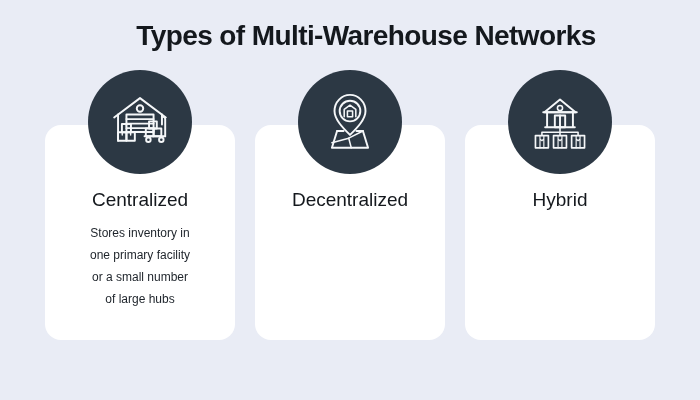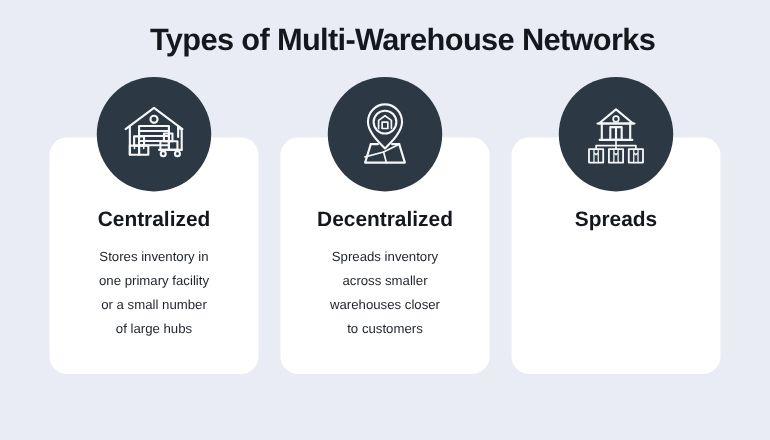--- a/index.html
+++ b/index.html
@@ -55,21 +55,21 @@
   .card{
     width:100%;height:215px;
     background:var(--card-background);
     border-radius:16px;
     padding:64px 12px 0;
     text-align:center;
   }
   .card-title{
     margin:0 0 11px;
     font-size:19px;
-    font-weight:700;
+    font-weight:400;
     color:var(--text-dark);
   }
   .card-desc{
     margin:0;
     font-size:12px;
     line-height:22px;
     color:var(--body-text);
     white-space:pre-line;
   }
   .footer{
@@ -149,24 +149,20 @@
           <path d="M39 40 V28.5 L48 22 L57 28.5 V40" stroke-width="2.4"></path>
           <rect x="44" y="31" width="8" height="9" stroke-width="2.4"></rect>
           <path d="M28 62 H38 M58 62 H68"></path>
           <path d="M28 62 L20 88 H76 L68 62"></path>
           <path d="M68 62 L46 73 L20 80" stroke-width="2.4"></path>
           <path d="M46 73 L50 88" stroke-width="2.4"></path>
         </svg>
       </div>
       <div class="card">
         <h2 class="card-title">Decentralized</h2>
-        <p class="card-desc">Spreads inventory
-across smaller
-warehouses closer
-to customers</p>
       </div>
     </div>
 
     <div class="col">
       <div class="icon-circle">
         <svg viewBox="0 0 96 96" width="62" height="62" fill="none" stroke="#f5f7f9" stroke-width="3" stroke-linecap="round" stroke-linejoin="round">
           <path d="M24 33 L48 13 L72 33 Z"></path>
           <circle cx="48" cy="26.5" r="4" stroke-width="2.4"></circle>
           <path d="M22 33 H74"></path>
           <path d="M28 33 V56 M68 33 V56 M25 56 H71"></path>
@@ -175,20 +171,20 @@
           <path d="M48 56 V64 M20 64 H76 M20 64 V69 M48 64 V69 M76 64 V69" stroke-width="2.4"></path>
           <rect x="10" y="69" width="20" height="19" stroke-width="2.6"></rect>
           <rect x="38" y="69" width="20" height="19" stroke-width="2.6"></rect>
           <rect x="66" y="69" width="20" height="19" stroke-width="2.6"></rect>
           <path d="M17 69 V88 M23 69 V88 M17 74 L20 77 L23 74" stroke-width="1.8"></path>
           <path d="M45 69 V88 M51 69 V88 M45 74 L48 77 L51 74" stroke-width="1.8"></path>
           <path d="M73 69 V88 M79 69 V88 M73 74 L76 77 L79 74" stroke-width="1.8"></path>
         </svg>
       </div>
       <div class="card">
-        <h2 class="card-title">Spreads</h2>
+        <h2 class="card-title">Hybrid</h2>
       </div>
     </div>
 
   </div>
 
 
 </div>
 
 </body></html>

